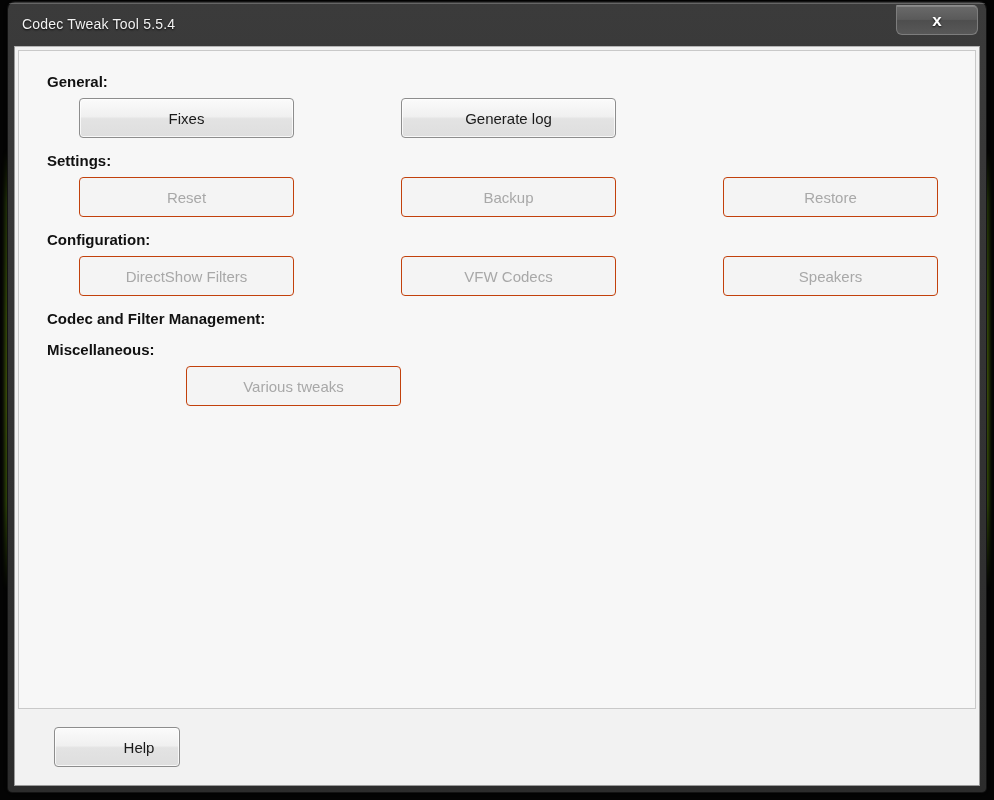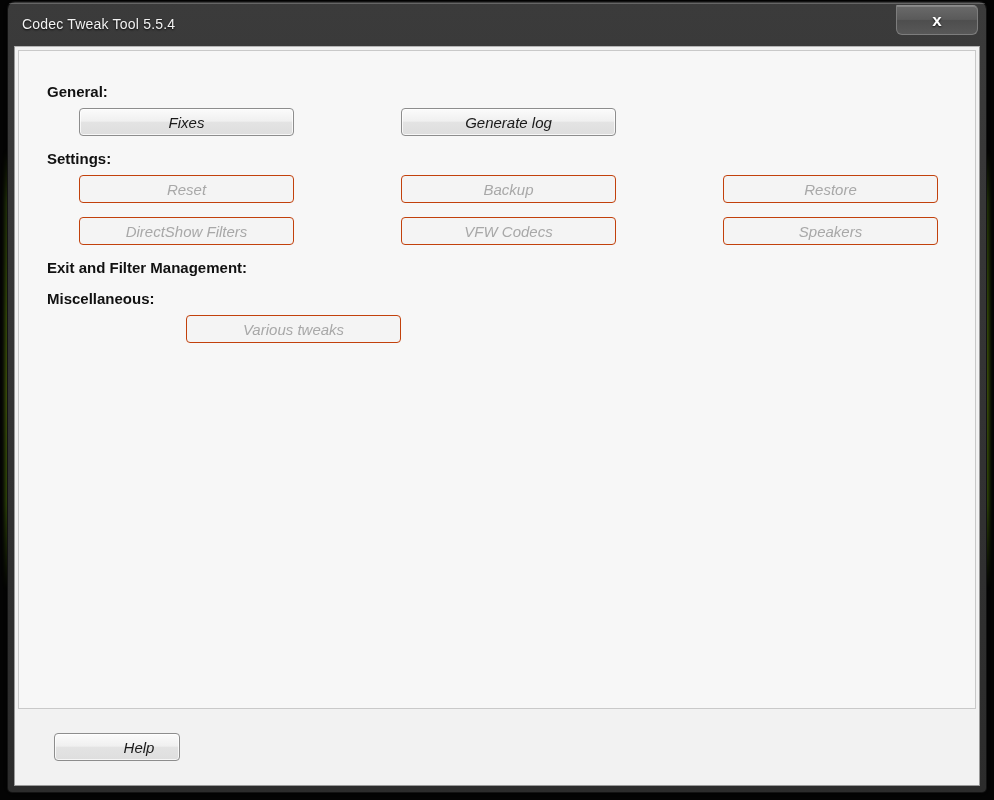--- a/index.html
+++ b/index.html
@@ -114,21 +114,21 @@
     flex-direction: column;
   }
 
   #panel {
     position: relative;
     margin: 3px 3px 0 3px;
     flex: 1 1 auto;
     background: #f7f7f7;
     border: 1px solid #c9c9c9;
     box-sizing: border-box;
-    padding: 32px 0 0 0;
+    padding: 22px 0 0 0;
     overflow: hidden;
   }
 
   #footer {
     position: relative;
     height: 76px;
     flex: 0 0 auto;
     background: #f2f2f2;
     display: flex;
     align-items: center;
@@ -150,31 +150,30 @@
     display: flex;
     margin-left: 60px;
     margin-bottom: 6px;
   }
   .col1 { width: 215px; }
   .col2 { width: 215px; margin-left: 107px; }
   .col3 { width: 215px; margin-left: 107px; }
 
   
   .btn {
-    height: 28px;
+    height: 40px;
     border-radius: 4px;
     box-sizing: border-box;
     display: flex;
     align-items: center;
     justify-content: center;
     font-size: 15px;
     white-space: nowrap;
     user-select: none;
     padding: 0 4px;
-    font-style: italic;
   }
   .btn.enabled {
     background: linear-gradient(to bottom, #fbfbfb 0%, #f0f0f0 46%, #e3e3e3 52%, #dedede 100%);
     border: 1px solid #8d8d8d;
     color: #1a1a1a;
     box-shadow: inset 0 0 0 1px rgba(255,255,255,0.75);
     cursor: pointer;
   }
   .btn.disabled {
     background: #f4f4f4;
@@ -253,40 +252,41 @@
                 </div>
               </div>
               <div class="col3">
                 <div class="btn disabled">
                   <span>Restore</span>
                 </div>
               </div>
             </div>
           </div>
           <div class="section" style="margin-bottom: 14px;">
+            <div class="section-heading">Configuration:</div>
             <div class="btn-row">
               <div class="col1">
                 <div class="btn disabled">
                   <span>DirectShow Filters</span>
                 </div>
               </div>
               <div class="col2">
                 <div class="btn disabled">
                   <span>VFW Codecs</span>
                 </div>
               </div>
               <div class="col3">
                 <div class="btn disabled">
                   <span>Speakers</span>
                 </div>
               </div>
             </div>
           </div>
           <div class="section" style="margin-bottom: 14px;">
-            <div class="section-heading">Exit and Filter Management:</div>
+            <div class="section-heading">Codec and Filter Management:</div>
           </div>
           <div class="section" style="margin-bottom: 0px;">
             <div class="section-heading">Miscellaneous:</div>
             <div class="btn-row">
               <div class="col2">
                 <div class="btn disabled">
                   <span>Various tweaks</span>
                 </div>
               </div>
               <div class="col3"></div>

